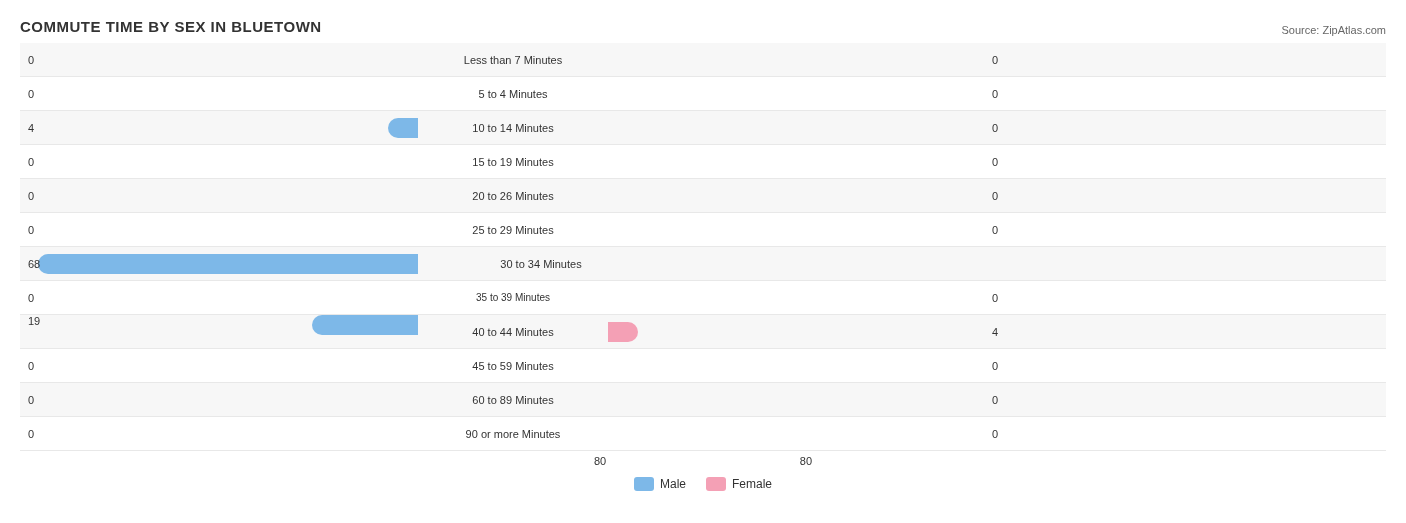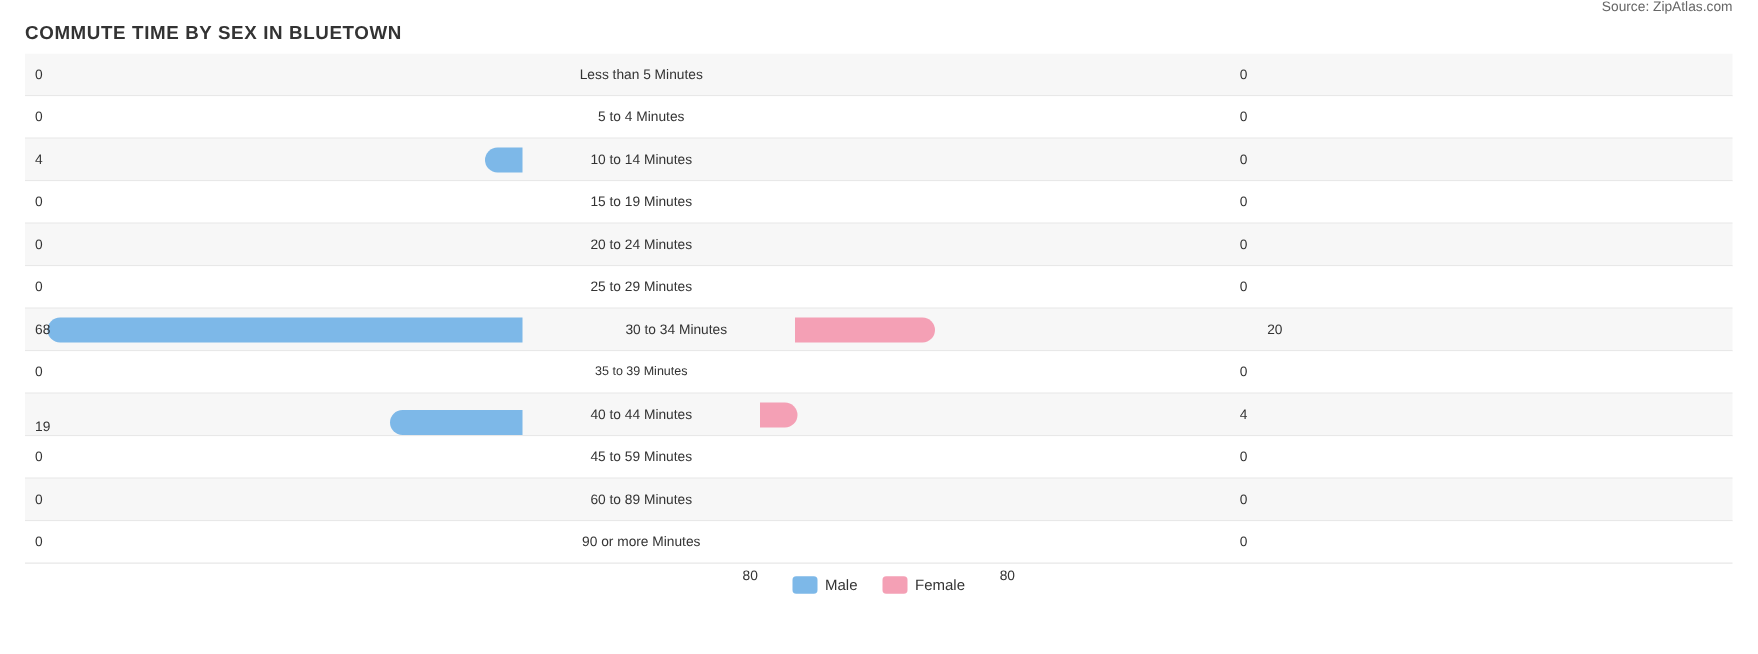--- a/index.html
+++ b/index.html
@@ -21,21 +21,21 @@
     .title {
       font-size: 15px;
       font-weight: bold;
       color: #333;
       text-transform: uppercase;
       letter-spacing: 0.5px;
       margin-bottom: 8px;
     }
     .source {
       position: absolute;
-      top: 0;
+      top: 24px;
       right: 20px;
       font-size: 11px;
       color: #666;
     }
     .chart-area {
       position: relative;
       width: 100%;
       height: calc(100% - 55px);
     }
     .bar-row {
@@ -51,21 +51,21 @@
     .bar-row:nth-child(even) {
       background: #fff;
     }
     
     
     .legend {
       display: flex;
       justify-content: center;
       align-items: center;
       gap: 20px;
-      margin-top: 6px;
+      margin-top: 22px;
       font-size: 12px;
     }
     .legend-item {
       display: flex;
       align-items: center;
       gap: 6px;
     }
     .legend-swatch {
       width: 20px;
       height: 14px;
@@ -96,21 +96,21 @@
 
   <div class="chart-area" id="chart-area">
   <div class="bar-row">
     <div style="display:flex;align-items:center;width:100%;height:100%;padding:0 8px;">
 
       <div style="width:390px;display:flex;align-items:center;justify-content:flex-end;position:relative;height:100%;">
         <span style="position:absolute;left:0;font-size:11px;color:#333;">0</span>
         <div style="height:20px;background:#7db8e8;border-radius:10px 0 0 10px;width:0px;flex-shrink:0;margin-right:0;"></div>
       </div>
 
-      <div style="width:190px;flex-shrink:0;text-align:center;font-size:11px;color:#333;padding:0 4px;z-index:2;">Less than 5 Minutes</div>
+      <div style="width:190px;flex-shrink:0;text-align:center;font-size:11px;color:#333;padding:0 4px;z-index:2;">Less than 7 Minutes</div>
 
       <div style="width:390px;display:flex;align-items:center;justify-content:flex-start;position:relative;height:100%;">
         <div style="height:20px;background:#f4a0b5;border-radius:0 10px 10px 0;width:0px;flex-shrink:0;margin-left:0;"></div>
         <span style="position:absolute;right:0;font-size:11px;color:#333;">0</span>
       </div>
     </div>
   </div>
       <div class="bar-row">
     <div style="display:flex;align-items:center;width:100%;height:100%;padding:0 8px;">
 
@@ -160,21 +160,21 @@
     </div>
   </div>
       <div class="bar-row">
     <div style="display:flex;align-items:center;width:100%;height:100%;padding:0 8px;">
 
       <div style="width:390px;display:flex;align-items:center;justify-content:flex-end;position:relative;height:100%;">
         <span style="position:absolute;left:0;font-size:11px;color:#333;">0</span>
         <div style="height:20px;background:#7db8e8;border-radius:10px 0 0 10px;width:0px;flex-shrink:0;margin-right:0;"></div>
       </div>
 
-      <div style="width:190px;flex-shrink:0;text-align:center;font-size:11px;color:#333;padding:0 4px;z-index:2;">20 to 24 Minutes</div>
+      <div style="width:190px;flex-shrink:0;text-align:center;font-size:11px;color:#333;padding:0 4px;z-index:2;">20 to 26 Minutes</div>
 
       <div style="width:390px;display:flex;align-items:center;justify-content:flex-start;position:relative;height:100%;">
         <div style="height:20px;background:#f4a0b5;border-radius:0 10px 10px 0;width:0px;flex-shrink:0;margin-left:0;"></div>
         <span style="position:absolute;right:0;font-size:11px;color:#333;">0</span>
       </div>
     </div>
   </div>
       <div class="bar-row">
     <div style="display:flex;align-items:center;width:100%;height:100%;padding:0 8px;">
 
@@ -194,24 +194,20 @@
       <div class="bar-row">
     <div style="display:flex;align-items:center;width:100%;height:100%;padding:0 8px;">
 
       <div style="width:390px;display:flex;align-items:center;justify-content:flex-end;position:relative;height:100%;">
         <span style="position:absolute;left:0;font-size:11px;color:#333;">68</span>
         <div style="height:20px;background:#7db8e8;border-radius:10px 0 0 10px;width:380px;flex-shrink:0;margin-right:0;"></div>
       </div>
 
       <div style="width:190px;flex-shrink:0;text-align:center;font-size:11px;color:#333;padding:0 4px;z-index:2;margin-left:28px;">30 to 34 Minutes</div>
 
-      <div style="width:390px;display:flex;align-items:center;justify-content:flex-start;position:relative;height:100%;">
-        <div style="height:20px;background:#f4a0b5;border-radius:0 10px 10px 0;width:112px;flex-shrink:0;margin-left:0;"></div>
-        <span style="position:absolute;right:0;font-size:11px;color:#333;">20</span>
-      </div>
     </div>
   </div>
       <div class="bar-row">
     <div style="display:flex;align-items:center;width:100%;height:100%;padding:0 8px;">
 
       <div style="width:390px;display:flex;align-items:center;justify-content:flex-end;position:relative;height:100%;">
         <span style="position:absolute;left:0;font-size:11px;color:#333;">0</span>
         <div style="height:20px;background:#7db8e8;border-radius:10px 0 0 10px;width:0px;flex-shrink:0;margin-right:0;"></div>
       </div>
 
@@ -219,21 +215,21 @@
 
       <div style="width:390px;display:flex;align-items:center;justify-content:flex-start;position:relative;height:100%;">
         <div style="height:20px;background:#f4a0b5;border-radius:0 10px 10px 0;width:0px;flex-shrink:0;margin-left:0;"></div>
         <span style="position:absolute;right:0;font-size:11px;color:#333;">0</span>
       </div>
     </div>
   </div>
       <div class="bar-row">
     <div style="display:flex;align-items:center;width:100%;height:100%;padding:0 8px;">
 
-      <div style="width:390px;display:flex;align-items:flex-end;justify-content:flex-end;position:relative;height:100%;">
+      <div style="width:390px;display:flex;align-items:flex-start;justify-content:flex-end;position:relative;height:100%;">
         <span style="position:absolute;left:0;font-size:11px;color:#333;">19</span>
         <div style="height:20px;background:#7db8e8;border-radius:10px 0 0 10px;width:106px;flex-shrink:0;margin-right:0;"></div>
       </div>
 
       <div style="width:190px;flex-shrink:0;text-align:center;font-size:11px;color:#333;padding:0 4px;z-index:2;">40 to 44 Minutes</div>
 
       <div style="width:390px;display:flex;align-items:center;justify-content:flex-start;position:relative;height:100%;">
         <div style="height:20px;background:#f4a0b5;border-radius:0 10px 10px 0;width:30px;flex-shrink:0;margin-left:0;"></div>
         <span style="position:absolute;right:0;font-size:11px;color:#333;">4</span>
       </div>

